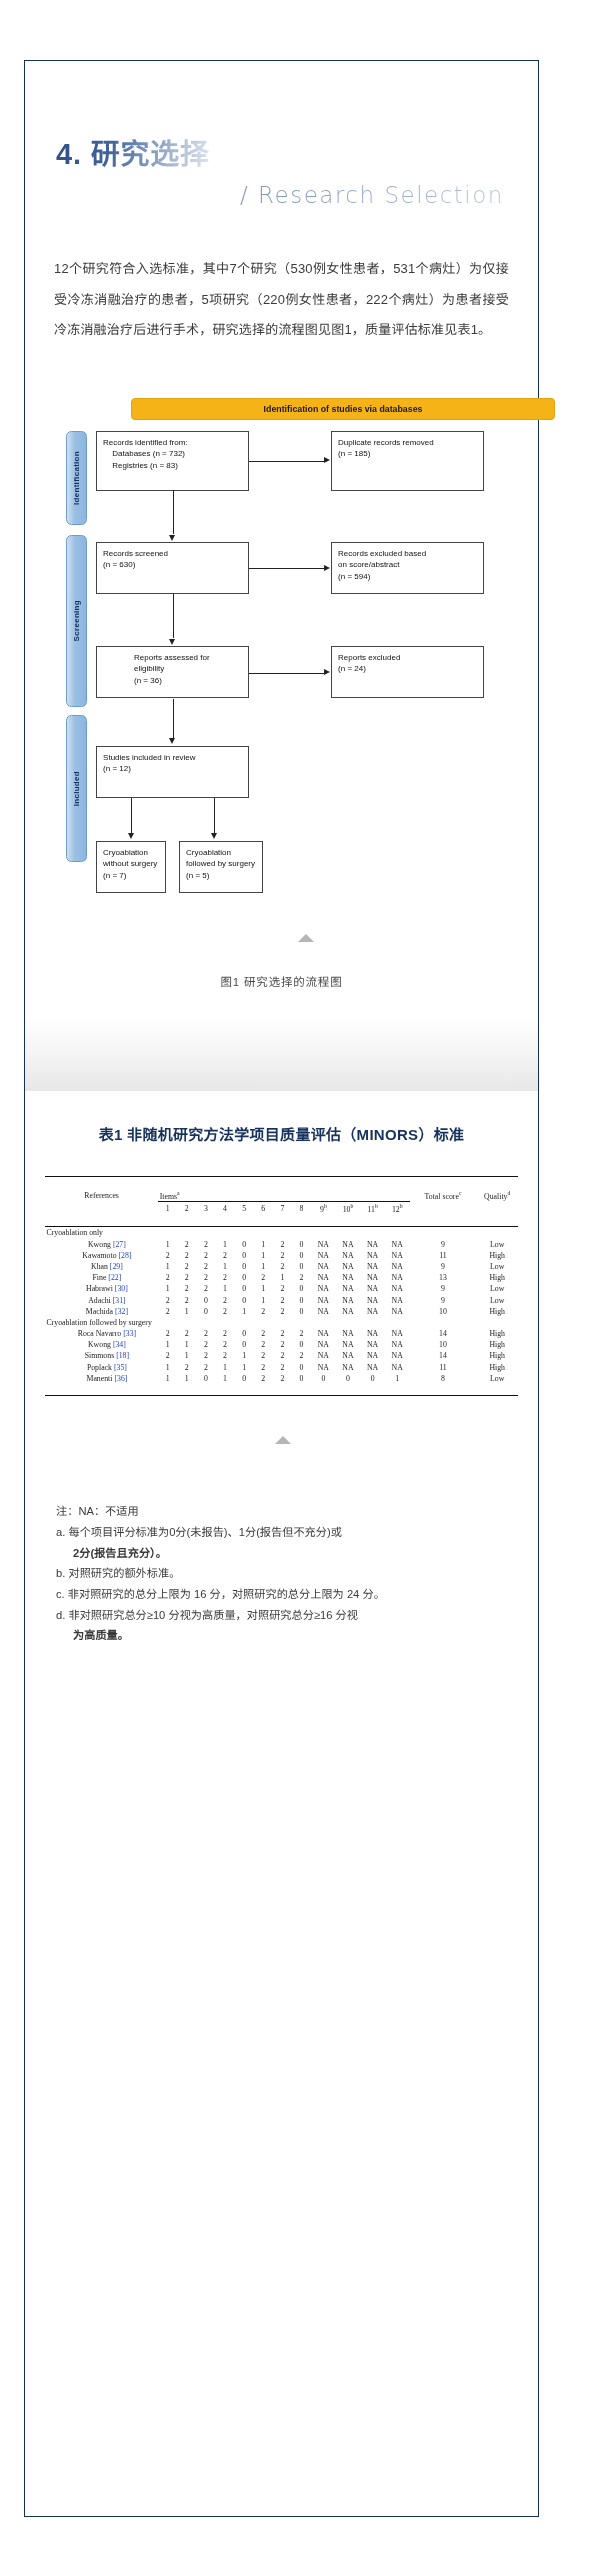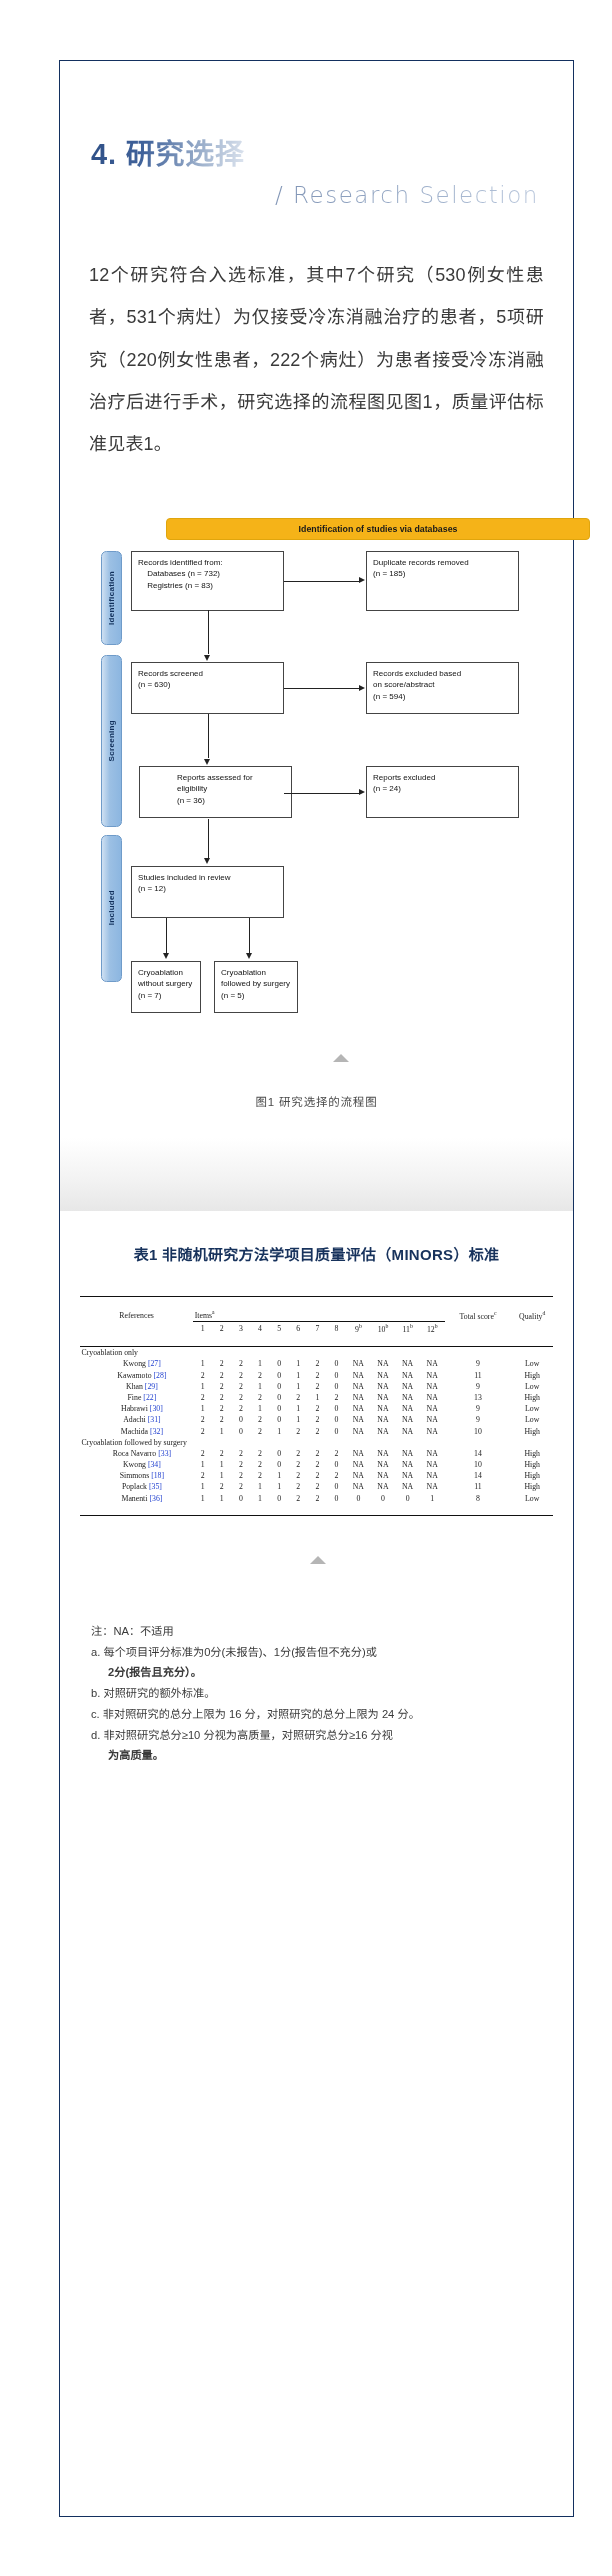--- a/index.html
+++ b/index.html
@@ -20,21 +20,20 @@
   
   #page-card {
     position: absolute;
     left: 24px;
     top: 60px;
     width: 515px;
     height: 2457px;
     border: 1.5px solid #13305f;
     box-sizing: border-box;
     background: #ffffff;
-    margin-left: 35px;
   }
 
   
   .title-block {
     padding: 77px 31px 0 31px;
   }
   .title-cn {
     font-size: 29px;
     font-weight: bold;
     letter-spacing: 0.8px;
@@ -60,21 +59,21 @@
     background-clip: text;
     color: transparent;
     -webkit-text-fill-color: transparent;
     display: inline-block;
     font-family: "DejaVu Sans", sans-serif;
   }
 
   
   .body-para {
     margin: 46px 29px 0 29px;
-    font-size: 18px;
+    font-size: 13px;
     line-height: 2.35;
     color: #3a3a3a;
     text-align: justify;
     letter-spacing: 0.2px;
   }
 
   
   .flow-wrap {
     margin: 51px 0 0 0;
     position: relative;
@@ -288,21 +287,21 @@
         <span style="display:block">on score/abstract</span>
         <span style="display:block">(n = 594)</span>
       </div>
 
       <div class="hline" style="left:224px;top:171px;width:75px;"></div>
       <div class="arrow-right" style="left:299px;top:168px;"></div>
 
       <div class="vline" style="left:148px;top:197px;height:44px;"></div>
       <div class="arrow-down" style="left:144px;top:242px;"></div>
 
-      <div class="flow-box" style="left:79px;top:249px;width:153px;height:52px;padding-left:37px;">
+      <div class="flow-box" style="left:71px;top:249px;width:153px;height:52px;padding-left:37px;">
         <span>Reports assessed for eligibility</span>
         <span style="display:block">(n = 36)</span>
       </div>
 
       <div class="flow-box" style="left:306px;top:249px;width:153px;height:52px;">
         <span>Reports excluded</span>
         <span style="display:block">(n = 24)</span>
       </div>
 
       <div class="hline" style="left:224px;top:276px;width:75px;"></div>

